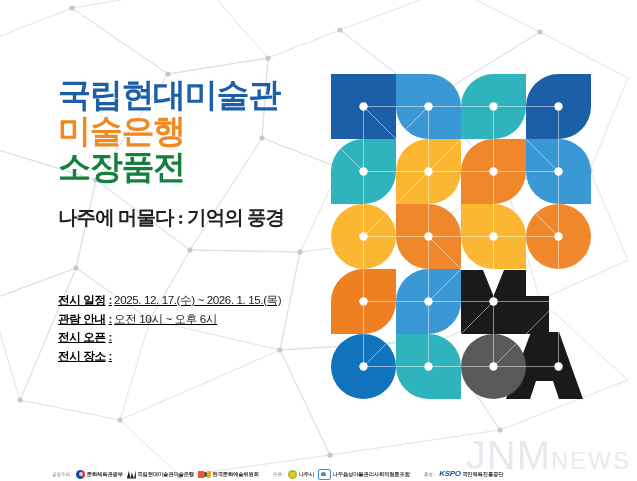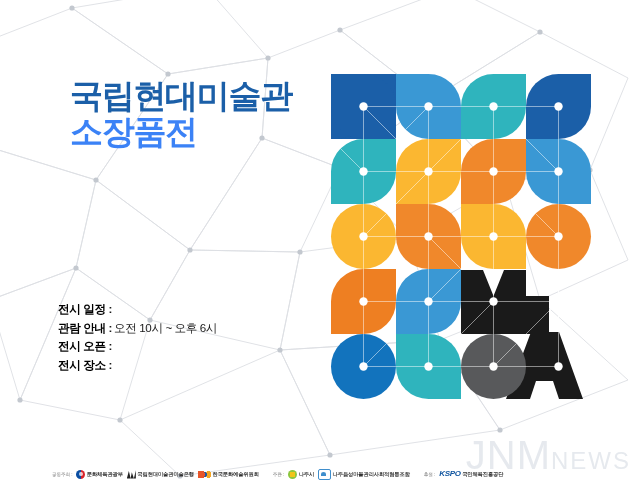--- a/index.html
+++ b/index.html
@@ -21,50 +21,52 @@
   #net-bg {
     position: absolute;
     left: 0; top: 0;
     width: 637px; height: 481px;
     pointer-events: none;
   }
 
   
   #left-col {
     position: absolute;
-    left: 70px;
+    left: 58px;
     top: 78px;
     width: 260px;
+    font-family: Liberation Serif, serif;
   }
   .title-line {
     font-weight: 700;
     font-size: 33px;
     line-height: 1.09;
     letter-spacing: -1.3px;
     white-space: nowrap;
   }
   .tl-1 { color: #1b5fa8; }
   .tl-2 { color: #ef8a22; }
-  .tl-3 { color: #3b82f6; }
+  .tl-3 { color: #15803d; }
 
   #subtitle {
     margin-top: 18px;
     font-size: 19.5px;
     font-weight: 700;
     color: #231f20;
     letter-spacing: -0.9px;
     white-space: nowrap;
   }
 
   
   #info-block {
     position: absolute;
     left: 58px;
-    top: 300px;
+    top: 291px;
     width: 266px;
+    text-decoration: underline;
   }
   .info-row {
     display: flex;
     align-items: baseline;
     font-size: 11.6px;
     line-height: 18.5px;
     color: #1a1a1a;
     white-space: nowrap;
     letter-spacing: -0.4px;
   }
@@ -253,28 +255,31 @@
       <circle cx="330" cy="455" r="2.6"></circle>
       <circle cx="500" cy="430" r="2.6"></circle>
       <circle cx="180" cy="476" r="2.6"></circle>
       <circle cx="205" cy="-14" r="2.6"></circle>
       <circle cx="452" cy="-12" r="2.6"></circle>
     </g>
   </svg>
 
   <div id="left-col">
     <div class="title-line tl-1">국립현대미술관</div>
+    <div class="title-line tl-2">미술은행</div>
     <div class="title-line tl-3">소장품전</div>
+    <div id="subtitle">나주에 머물다 : 기억의 풍경</div>
   </div>
 
   <div id="info-block">
 
     <div class="info-row">
       <span class="info-label">전시 일정</span>
       <span class="info-sep">:</span>
+      <span class="info-value">2025. 12. 17.(수) ~ 2026. 1. 15.(목)</span>
     </div>
 
     <div class="info-row">
       <span class="info-label">관람 안내</span>
       <span class="info-sep">:</span>
       <span class="info-value">오전 10시 ~ 오후 6시</span>
     </div>
 
     <div class="info-row">
       <span class="info-label">전시 오픈</span>

